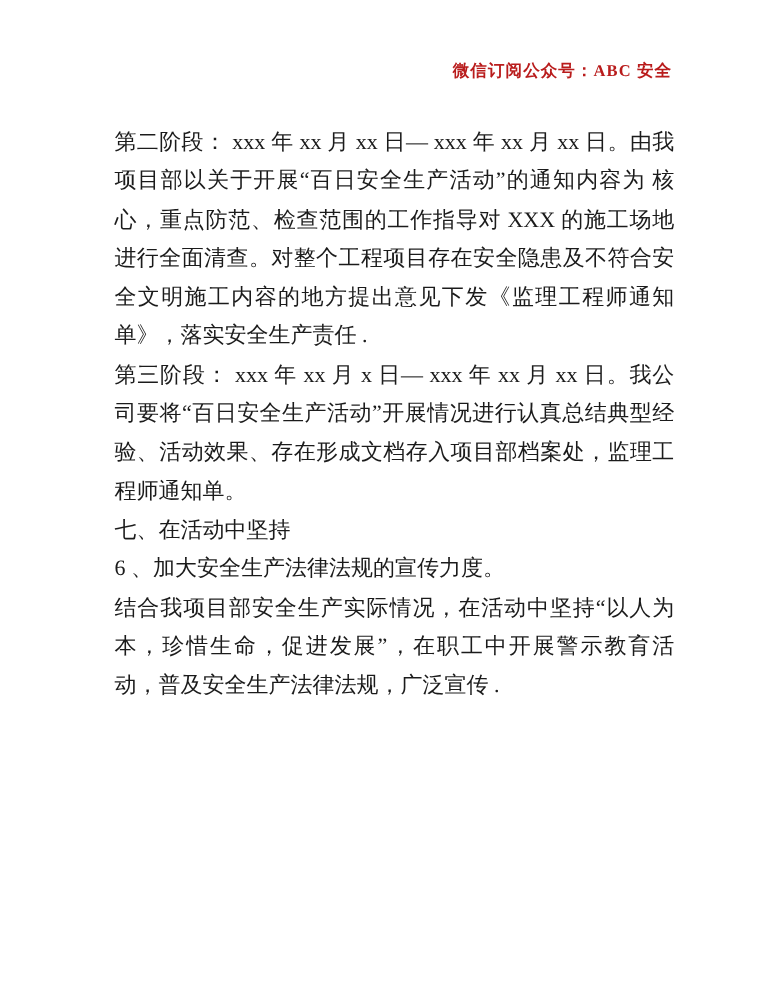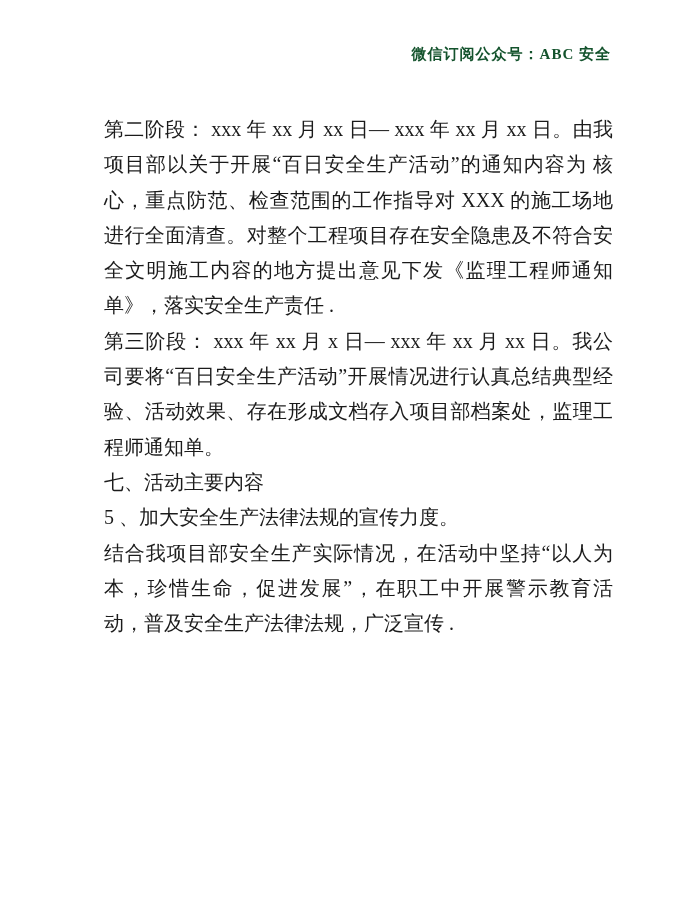--- a/index.html
+++ b/index.html
@@ -11,27 +11,27 @@
     position: relative;
     width: 700px;
     height: 905px;
     background: #ffffff;
     overflow: hidden;
     font-family: "Liberation Serif", "DejaVu Serif", serif;
     color: #1b1b1b;
   }
   .watermark {
     position: absolute;
-    top: 45px;
+    top: 55px;
     right: 89px;
     font-size: 15px;
     font-weight: 700;
     letter-spacing: 1px;
     white-space: nowrap;
-    color: #14532d;
+    color: #b91c1c;
   }
   .content {
     position: absolute;
     top: 112px;
     left: 104px;
     width: 509px;
   }
   .para {
     margin: 0;
     font-size: 20px;
@@ -46,18 +46,18 @@
 </head>
 <body>
 
 <div class="page">
 
   <div class="watermark">微信订阅公众号：ABC 安全</div>
 
   <div class="content">
     <p class="para">第二阶段： xxx 年 xx 月 xx 日— xxx 年 xx 月 xx 日。由我项目部以关于开展“百日安全生产活动”的通知内容为 核心，重点防范、检查范围的工作指导对 XXX 的施工场地进行全面清查。对整个工程项目存在安全隐患及不符合安全文明施工内容的地方提出意见下发《监理工程师通知单》，落实安全生产责任 .</p>
     <p class="para">第三阶段： xxx 年 xx 月 x 日— xxx 年 xx 月 xx 日。我公司要将“百日安全生产活动”开展情况进行认真总结典型经验、活动效果、存在形成文档存入项目部档案处，监理工程师通知单。</p>
-    <p class="para">七、活动主要内容</p>
-    <p class="para">5 、加大安全生产法律法规的宣传力度。</p>
+    <p class="para">七、在活动中坚持</p>
+    <p class="para">6 、加大安全生产法律法规的宣传力度。</p>
     <p class="para">结合我项目部安全生产实际情况，在活动中坚持“以人为本，珍惜生命，促进发展”，在职工中开展警示教育活 动，普及安全生产法律法规，广泛宣传 .</p>
   </div>
 
 </div>
 
 </body></html>

